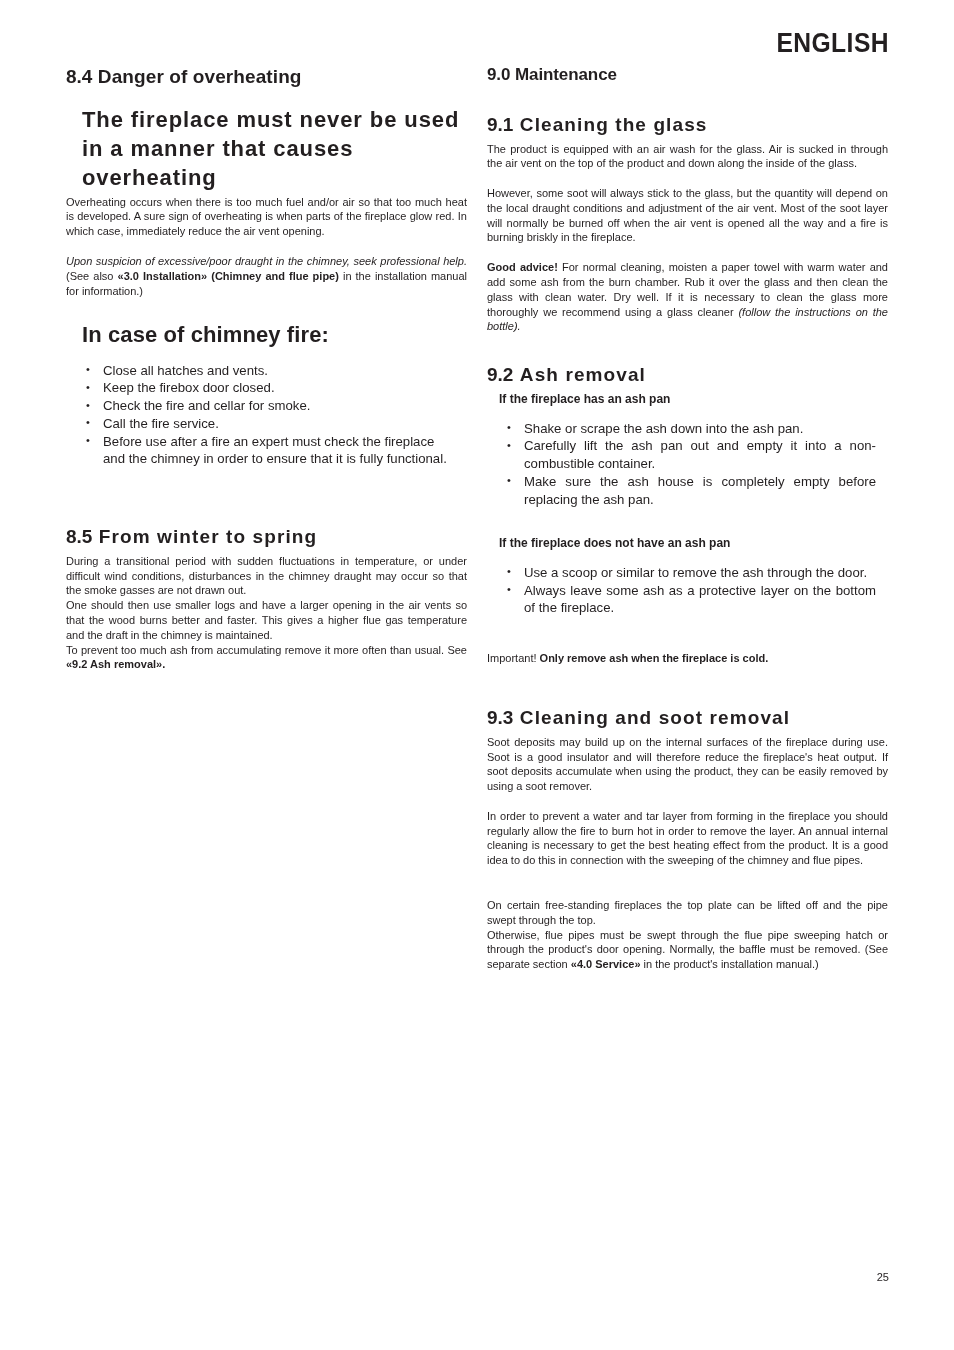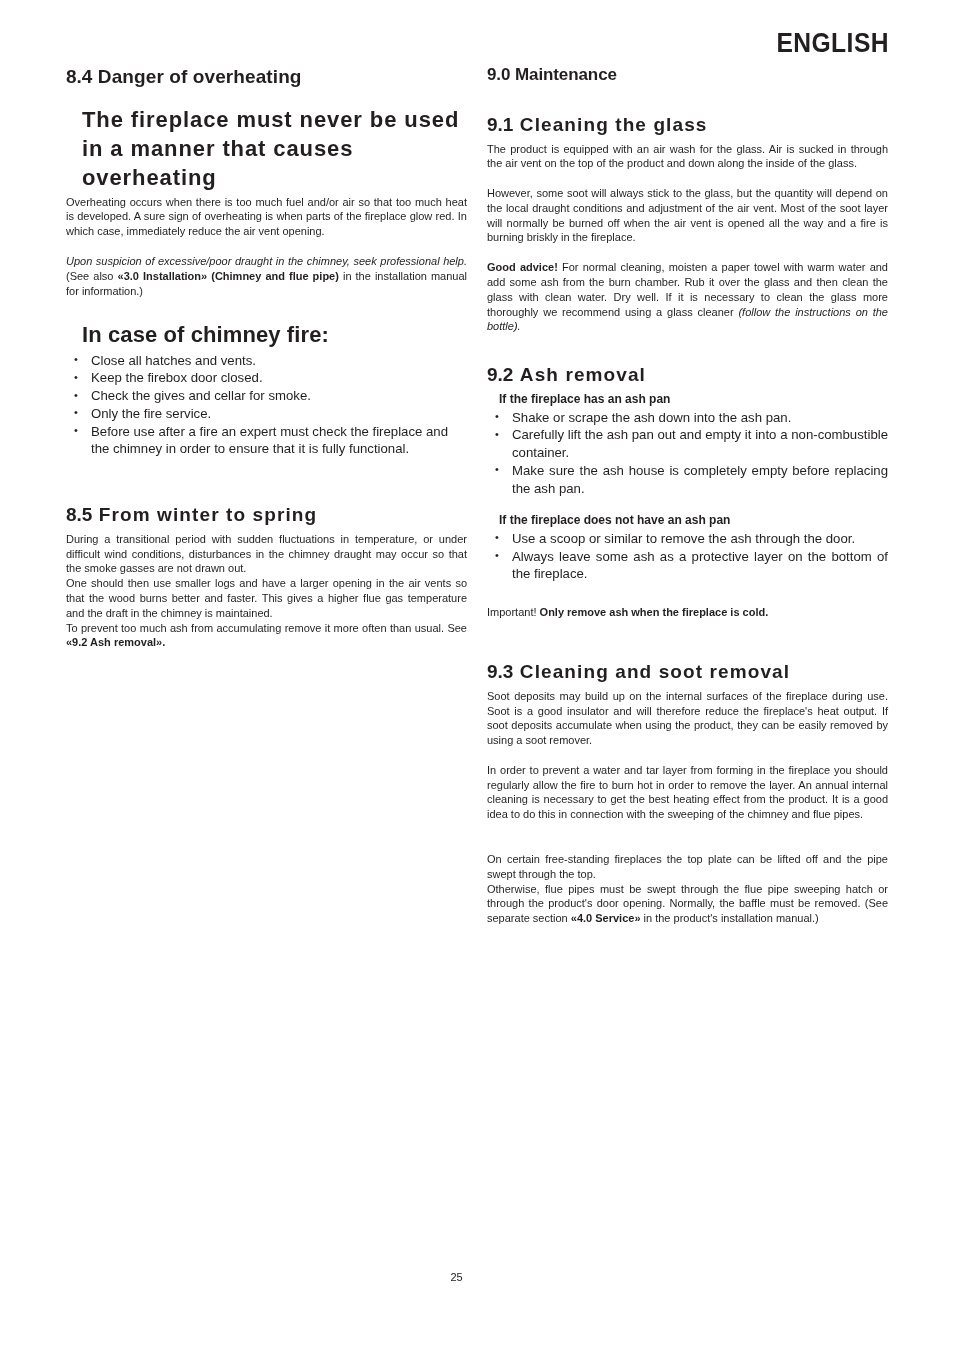--- a/index.html
+++ b/index.html
@@ -100,21 +100,21 @@
     text-justify: inter-word;
   }
   p.flush { text-align: left; }
   p + p.gap { margin-top: 15px; }
 
   .it { font-style: italic; }
   .bd { font-weight: 700; }
 
   
   ul.bullets {
-    margin: 0;
+    margin: 12px;
     padding: 0;
     list-style: none;
   }
   ul.bullets li {
     position: relative;
     padding-left: 25px;
     font-size: 13.2px;
     line-height: 1.345;
     text-align: left;
   }
@@ -129,24 +129,24 @@
   ul.bullets.just li { text-align: justify; }
 
   .spacer-sm { height: 11px; }
   .spacer-md { height: 16px; }
   .spacer-lg { height: 22px; }
   .spacer-xl { height: 30px; }
 
   
   .folio {
     position: absolute;
-    left: 12px;
+    left: 0;
     top: 1271px;
     width: 889px;
-    text-align: center;
+    text-align: right;
     font-size: 11px;
     color: #231f20;
   }
 </style>
 </head>
 <body>
 
 <div class="page">
 
   <div class="running-header">ENGLISH</div>
@@ -165,22 +165,22 @@
 
       <p class="gap"><span class="it">Upon suspicion of excessive/poor draught in the chimney, seek professional help.</span><span> (See also </span><span class="bd">«3.0 Installation» (Chimney and flue pipe)</span><span> in the installation manual for information.)</span></p>
 
       <div class="spacer-lg"></div>
 
       <h3 class="sub nospace">In case of chimney fire:</h3>
 
       <ul class="bullets">
         <li>Close all hatches and vents.</li>
         <li>Keep the firebox door closed.</li>
-        <li>Check the gives and cellar for smoke.</li>
-        <li>Only the fire service.</li>
+        <li>Check the fire and cellar for smoke.</li>
+        <li>Call the fire service.</li>
         <li>Before use after a fire an expert must check the fireplace and the chimney in order to ensure that it is fully functional.</li>
       </ul>
 
       <div class="spacer-xl"></div>
       <div class="spacer-md"></div>
 
       <h2 class="section wide"><span class="num">8.5</span>&nbsp;<span>From winter to spring</span></h2>
 
       <p>During a transitional period with sudden fluctuations in temperature, or under difficult wind conditions, disturbances in the chimney draught may occur so that the smoke gasses are not drawn out.</p>
 

